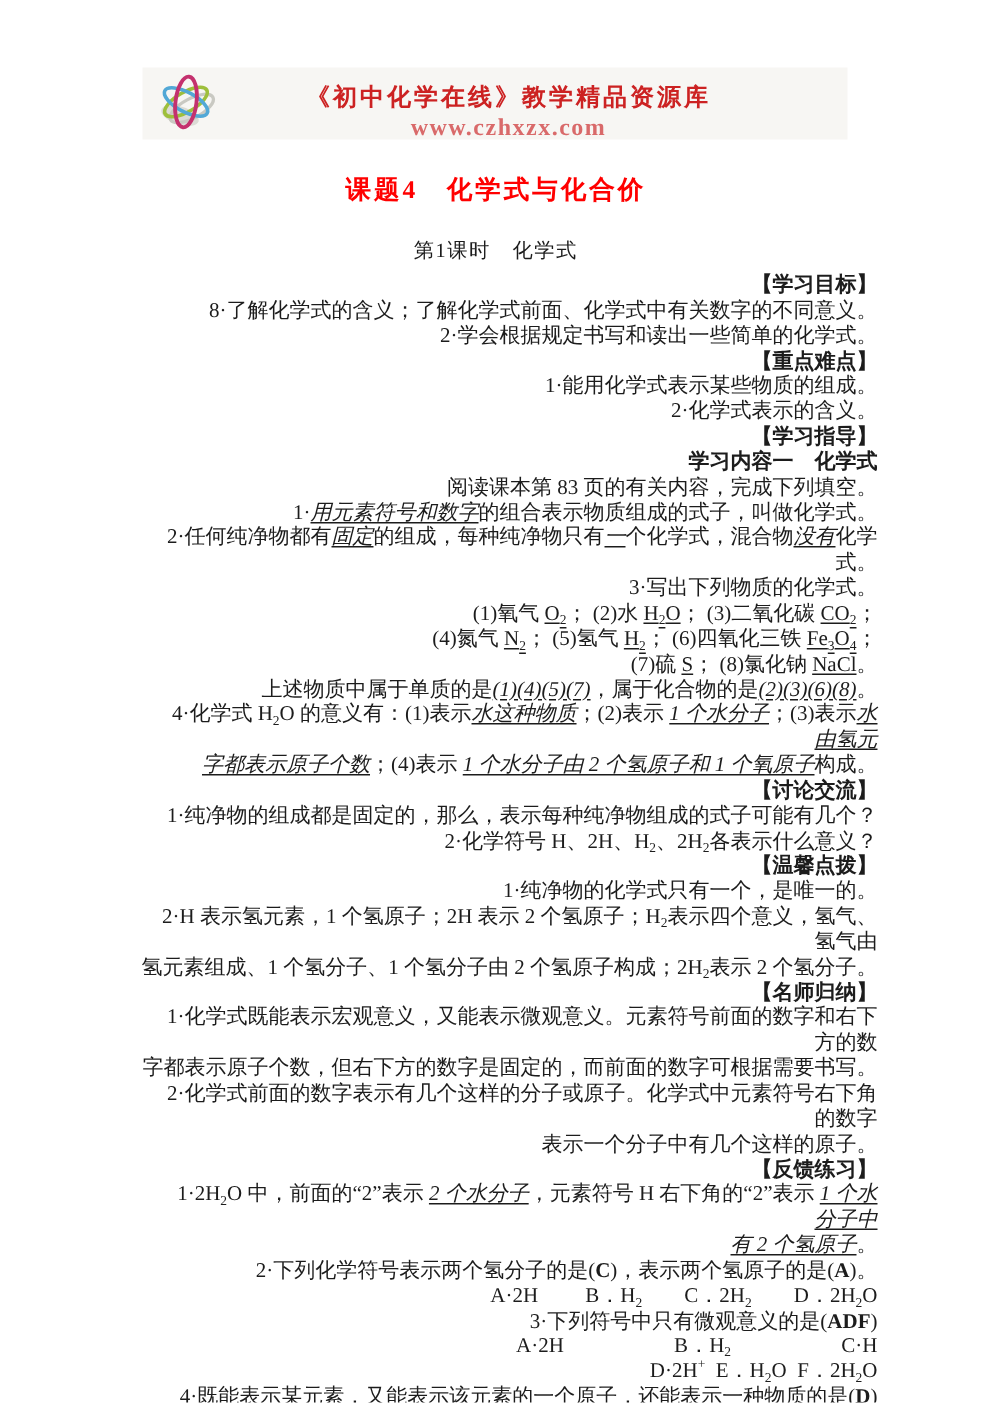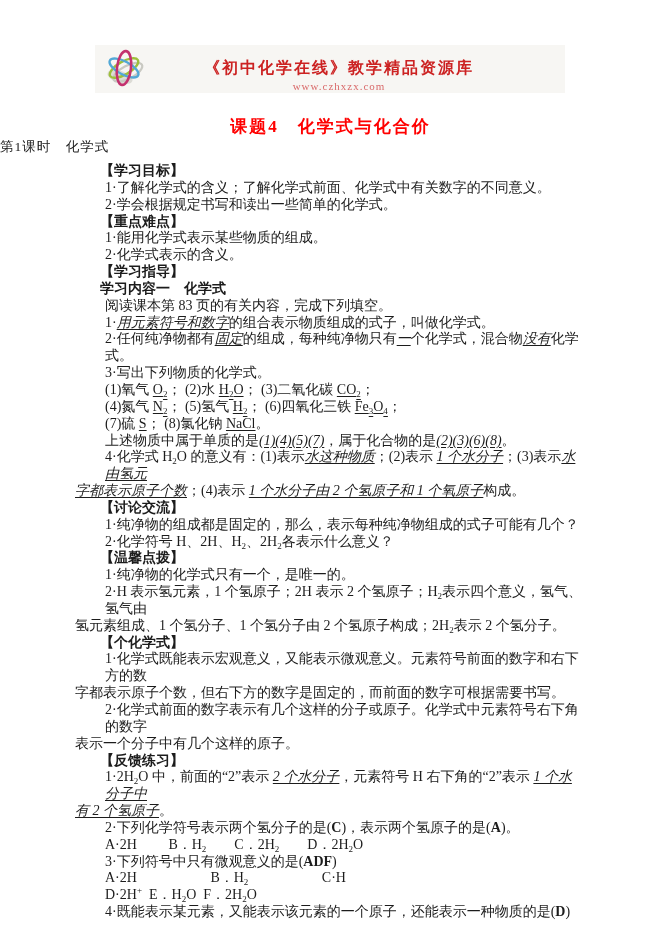--- a/index.html
+++ b/index.html
@@ -8,30 +8,31 @@
     font-family:"Liberation Serif","DejaVu Serif",serif;
     color:#1c1c1c;overflow:hidden;
   }
   .banner{
     margin:45px 0 0 95px;width:470px;height:48px;
     background:#f7f6f3;display:flex;align-items:center;
   }
   .banner .logo-wrap{width:58px;display:flex;justify-content:center;}
   .banner-text{flex:1;text-align:center;padding-right:40px;margin-top:12px;}
   .banner-title{font-weight:bold;font-size:16px;letter-spacing:2px;}
-  .banner-url{font-size:11px;margin-top:1px;letter-spacing:1px;}
+  .banner-url{font-size:16px;margin-top:1px;letter-spacing:1px;font-weight:bold;}
   .doc-title{
     text-align:center;font-size:17px;font-weight:bold;
     letter-spacing:2px;margin:22px 0 0 0;
   }
-  .subtitle{text-align:left;font-size:13.5px;letter-spacing:1px;}
+  .subtitle{text-align:center;font-size:13.5px;margin-top:20px;letter-spacing:1px;}
   #doc-lines{margin:7px 76px 0 75px;}
   .line{
     font-size:14px;line-height:16.85px;min-height:16.85px;
     white-space:pre-wrap;
+    text-align:right;
   }
   .ind1{padding-left:25px;}
   .ind2{padding-left:30px;}
   .bold{font-weight:bold;}
   .ital{font-style:italic;}
   .und{text-decoration:underline;text-underline-offset:2px;}
   .sub{font-size:9px;vertical-align:-3px;line-height:0;}
   .sup{font-size:9px;vertical-align:6px;line-height:0;}
 </style>
 </head>
@@ -53,21 +54,21 @@
       <div class="banner-title" style="color: rgb(204, 34, 34);">《初中化学在线》教学精品资源库</div>
       <div class="banner-url" style="color: rgb(217, 106, 106);">www.czhxzx.com</div>
     </div>
   </div>
 
   <div class="doc-title" style="color: rgb(255, 0, 0);">课题4　化学式与化合价</div>
   <div class="subtitle">第1课时　化学式</div>
 
   <div id="doc-lines">
       <div class="line ind1"><span class="bold">【学习目标】</span></div>
-      <div class="line ind2"><span>1·了解化学式的含义；了解化学式前面、化学式中有关数字的不同意义。</span></div>
+      <div class="line ind2"><span>8·了解化学式的含义；了解化学式前面、化学式中有关数字的不同意义。</span></div>
       <div class="line ind2"><span>2·学会根据规定书写和读出一些简单的化学式。</span></div>
       <div class="line ind1"><span class="bold">【重点难点】</span></div>
       <div class="line ind2"><span>1·能用化学式表示某些物质的组成。</span></div>
       <div class="line ind2"><span>2·化学式表示的含义。</span></div>
       <div class="line ind1"><span class="bold">【学习指导】</span></div>
       <div class="line ind1"><span class="bold">学习内容一　化学式</span></div>
       <div class="line ind2"><span>阅读课本第 83 页的有关内容，完成下列填空。</span></div>
       <div class="line ind2"><span>1·</span><span class="ital und">用元素符号和数字</span><span>的组合表示物质组成的式子，叫做化学式。</span></div>
       <div class="line ind2"><span>2·任何纯净物都有</span><span class="ital und">固定</span><span>的组成，每种纯净物只有</span><span class="ital und">一</span><span>个化学式，混合物</span><span class="ital und">没有</span><span>化学式。</span></div>
       <div class="line ind2"><span>3·写出下列物质的化学式。</span></div>
@@ -77,21 +78,21 @@
       <div class="line ind2"><span>上述物质中属于单质的是</span><span class="ital und">(1)(4)(5)(7)</span><span>，属于化合物的是</span><span class="ital und">(2)(3)(6)(8)</span><span>。</span></div>
       <div class="line ind2"><span>4·化学式 H</span><span class="sub">2</span><span>O 的意义有：(1)表示</span><span class="ital und">水这种物质</span><span>；(2)表示 </span><span class="ital und">1 个水分子</span><span>；(3)表示</span><span class="ital und">水由氢元</span></div>
       <div class="line ind0"><span class="ital und">字都表示原子个数</span><span>；(4)表示 </span><span class="ital und">1 个水分子由 2 个氢原子和 1 个氧原子</span><span>构成。</span></div>
       <div class="line ind1"><span class="bold">【讨论交流】</span></div>
       <div class="line ind2"><span>1·纯净物的组成都是固定的，那么，表示每种纯净物组成的式子可能有几个？</span></div>
       <div class="line ind2"><span>2·化学符号 H、2H、H</span><span class="sub">2</span><span>、2H</span><span class="sub">2</span><span>各表示什么意义？</span></div>
       <div class="line ind1"><span class="bold">【温馨点拨】</span></div>
       <div class="line ind2"><span>1·纯净物的化学式只有一个，是唯一的。</span></div>
       <div class="line ind2"><span>2·H 表示氢元素，1 个氢原子；2H 表示 2 个氢原子；H</span><span class="sub">2</span><span>表示四个意义，氢气、氢气由</span></div>
       <div class="line ind0"><span>氢元素组成、1 个氢分子、1 个氢分子由 2 个氢原子构成；2H</span><span class="sub">2</span><span>表示 2 个氢分子。</span></div>
-      <div class="line ind1"><span class="bold">【个化学式】</span></div>
+      <div class="line ind1"><span class="bold">【名师归纳】</span></div>
       <div class="line ind2"><span>1·化学式既能表示宏观意义，又能表示微观意义。元素符号前面的数字和右下方的数</span></div>
       <div class="line ind0"><span>字都表示原子个数，但右下方的数字是固定的，而前面的数字可根据需要书写。</span></div>
       <div class="line ind2"><span>2·化学式前面的数字表示有几个这样的分子或原子。化学式中元素符号右下角的数字</span></div>
       <div class="line ind0"><span>表示一个分子中有几个这样的原子。</span></div>
       <div class="line ind1"><span class="bold">【反馈练习】</span></div>
       <div class="line ind2"><span>1·2H</span><span class="sub">2</span><span>O 中，前面的“2”表示 </span><span class="ital und">2 个水分子</span><span>，元素符号 H 右下角的“2”表示 </span><span class="ital und">1 个水分子中</span></div>
       <div class="line ind0"><span class="ital und">有 2 个氢原子</span><span>。</span></div>
       <div class="line ind2"><span>2·下列化学符号表示两个氢分子的是(</span><span class="bold">C</span><span>)，表示两个氢原子的是(</span><span class="bold">A</span><span>)。</span></div>
       <div class="line ind2"><span>A·2H　　 B．H</span><span class="sub">2</span><span>　　C．2H</span><span class="sub">2</span><span>　　D．2H</span><span class="sub">2</span><span>O</span></div>
       <div class="line ind2"><span>3·下列符号中只有微观意义的是(</span><span class="bold">ADF</span><span>)</span></div>

